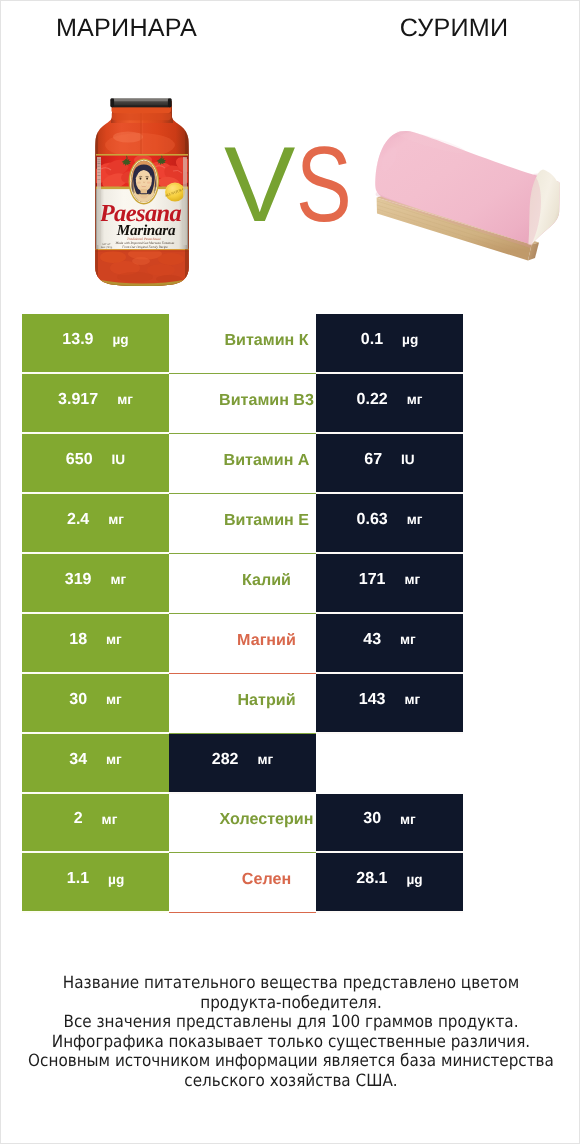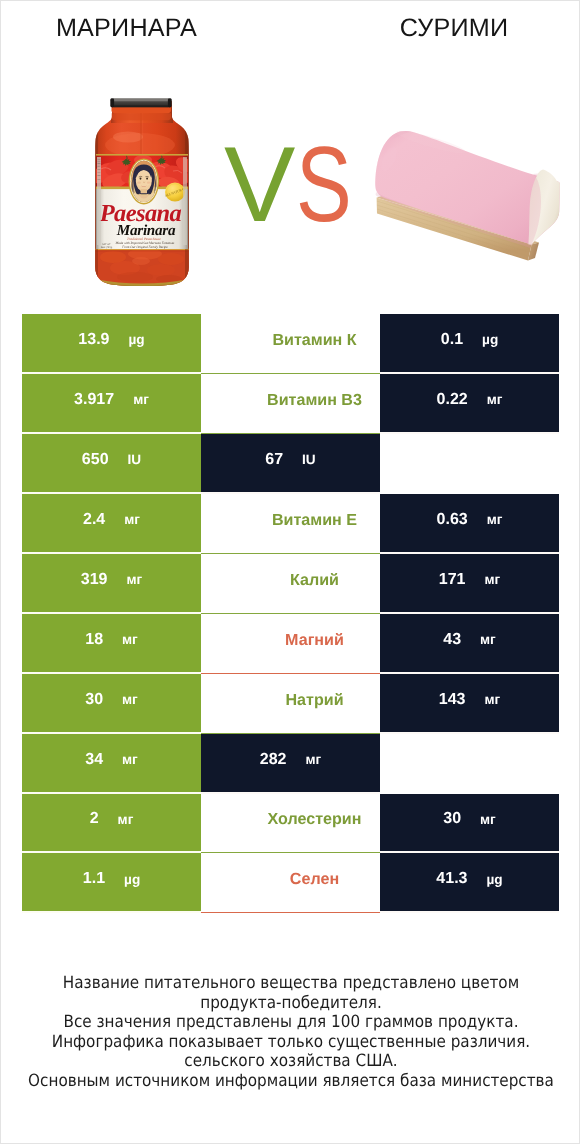--- a/index.html
+++ b/index.html
@@ -25,21 +25,21 @@
   .vs .s{color:#e3694b;left:72px;top:0px;transform:scaleX(0.78);}
 
   
   .prod{position:absolute;}
   .prod-left{left:94px;top:96px;width:95px;height:190px;}
   .prod-right{left:366px;top:126px;width:196px;height:142px;}
 
   
   .tbl{position:absolute;left:21px;top:313px;width:537px;}
   .row{display:flex;width:537px;height:59.95px;}
-  .cell{width:179px;box-sizing:border-box;display:flex;
+  .cell{width:147px;box-sizing:border-box;display:flex;
         align-items:center;justify-content:center;
         font-family:"Liberation Sans",sans-serif;
         font-size:16px;font-weight:bold;letter-spacing:0px;
         padding-bottom:6px;}
   .cell .u{font-size:13.6px;margin-left:19px;font-weight:bold;}
   .cell.left{background:#82a930;color:#ffffff;border-bottom:2.6px solid #fdfdf2;}
   .cell.right{background:#0f172a;color:#ffffff;border-bottom:2.6px solid #fdfaf7;}
   .cell.mid{background:#ffffff;font-size:16.1px;font-weight:bold;padding-left:48px;}
   
   .cell.mid.g{color:#7d9c38;border-bottom:1.1px solid #85a83e;}
@@ -399,20 +399,23 @@
         <div class="cell right">
           <span>0.22</span>
           <span class="u">мг</span>
         </div>
       </div>
       <div class="row">
         <div class="cell left">
           <span>650</span>
           <span class="u">IU</span>
         </div>
+        <div class="cell mid g">
+          <span>Витамин A</span>
+        </div>
         <div class="cell right">
           <span>67</span>
           <span class="u">IU</span>
         </div>
       </div>
       <div class="row">
         <div class="cell left">
           <span>2.4</span>
           <span class="u">мг</span>
         </div>
@@ -488,28 +491,28 @@
       </div>
       <div class="row">
         <div class="cell left">
           <span>1.1</span>
           <span class="u">µg</span>
         </div>
         <div class="cell mid o">
           <span>Селен</span>
         </div>
         <div class="cell right">
-          <span>41.3</span>
+          <span>28.1</span>
           <span class="u">µg</span>
         </div>
       </div>
     </div>
 
   <div class="foot" id="foot">
       <div>Название питательного вещества представлено цветом</div>
       <div>продукта-победителя.</div>
       <div>Все значения представлены для 100 граммов продукта.</div>
       <div>Инфографика показывает только существенные различия.</div>
+      <div>Основным источником информации является база министерства</div>
       <div>сельского хозяйства США.</div>
-      <div>Основным источником информации является база министерства</div>
     </div>
 
 </div>
 
 </body></html>

